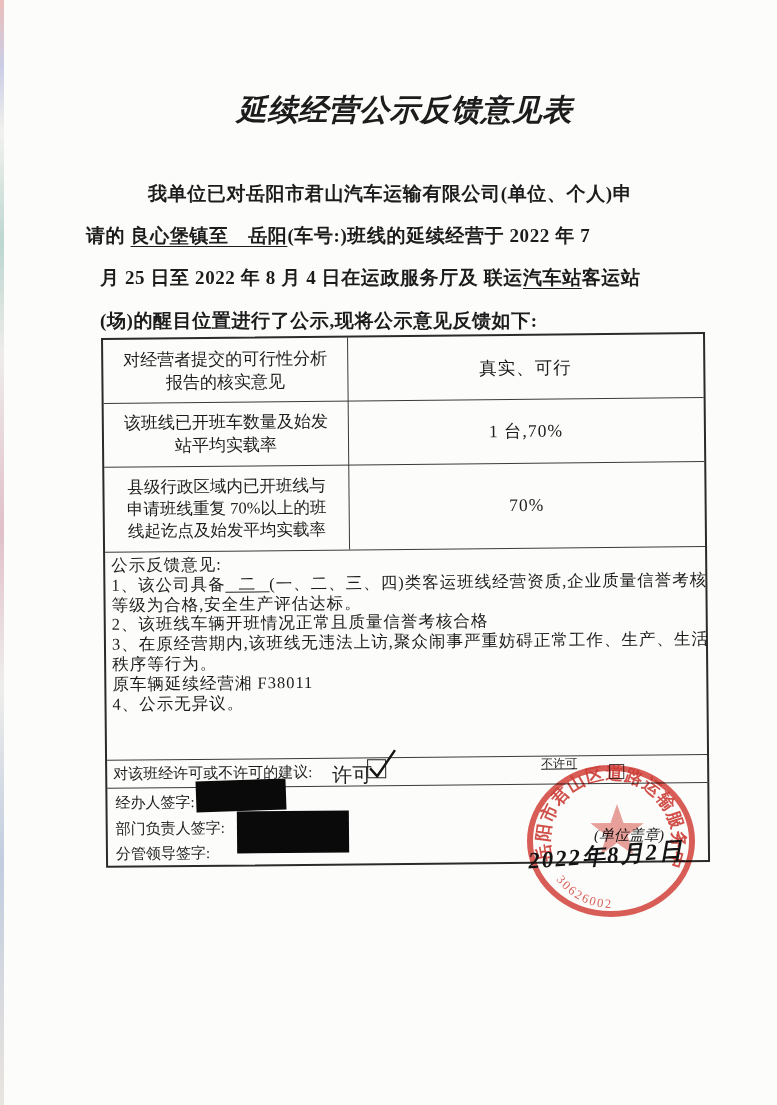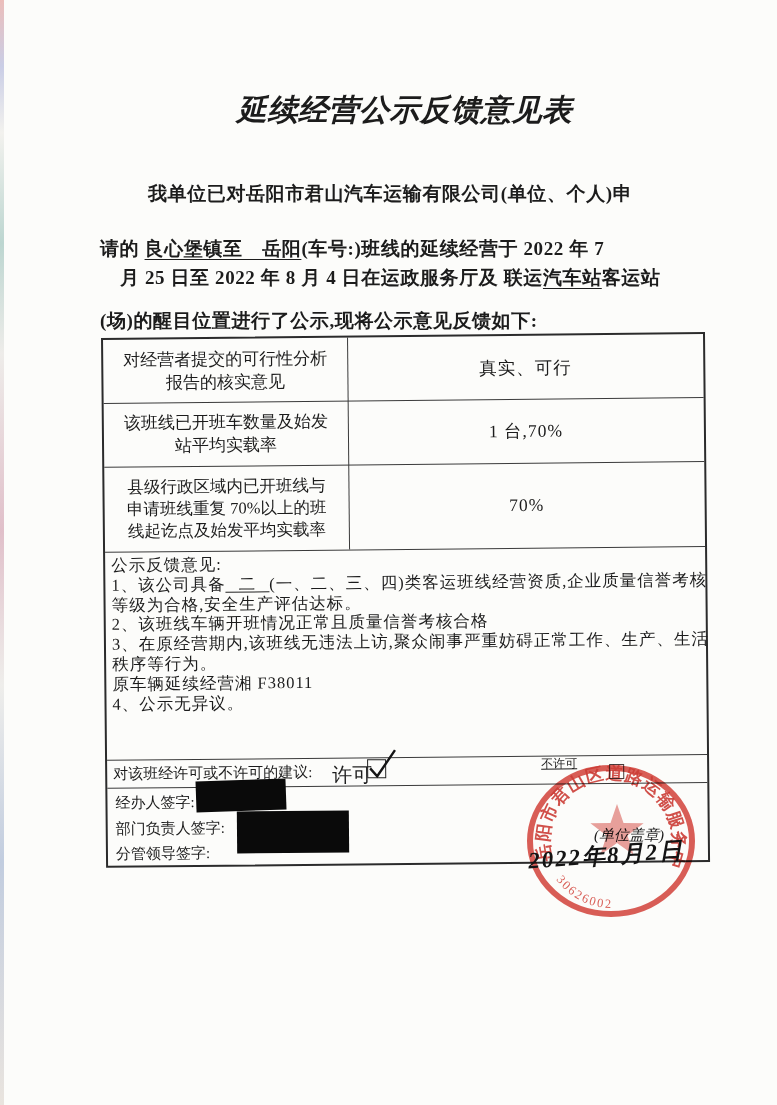--- a/index.html
+++ b/index.html
@@ -20,22 +20,22 @@
     position:absolute;left:237px;top:90px;margin:0;
     font-size:30px;font-weight:bold;letter-spacing:.5px;white-space:nowrap;font-style:italic;
   }
   .salutation{
     position:absolute;left:100px;top:134px;font-size:19.5px;white-space:nowrap;
     text-decoration:underline;text-underline-offset:4px;
   }
   .bline{position:absolute;font-size:19px;letter-spacing:.6px;white-space:nowrap;font-weight:bold;}
   .bline .u{text-decoration:underline;text-underline-offset:4px;}
   .l1{left:148px;top:181px;}
-  .l2{left:100px;top:223px;margin-top:13px;}
-  .l3{left:100px;top:265px;margin-left:20px;}
+  .l2{left:86px;top:223px;}
+  .l3{left:100px;top:265px;}
   .l4{left:100px;top:308px;}
 
   
   .tbl{
     position:absolute;left:101px;top:335px;width:600px;height:526px;
     border:2px solid #2b2b2b;transform:rotate(-.55deg);transform-origin:50% 0;
   }
   .hline{position:absolute;left:0;width:100%;height:0;border-top:1.5px solid #3a3a3a;}
   .vline{position:absolute;top:0;width:0;border-left:1.5px solid #3a3a3a;}
   .cell{position:absolute;display:flex;flex-direction:column;justify-content:center;

